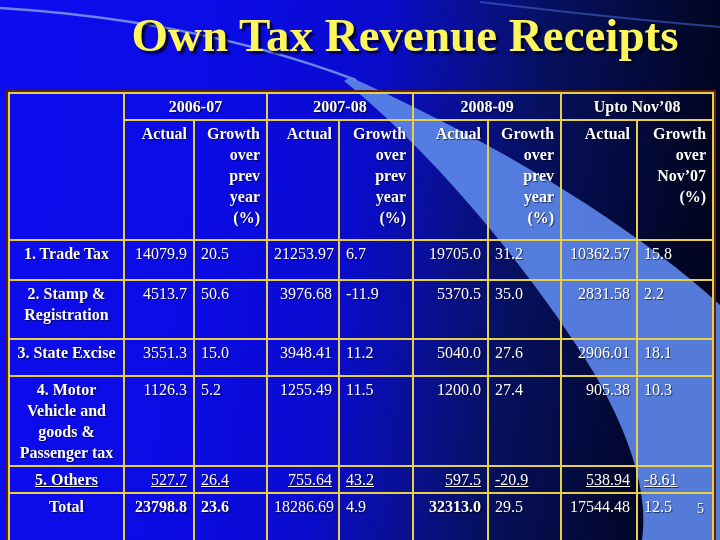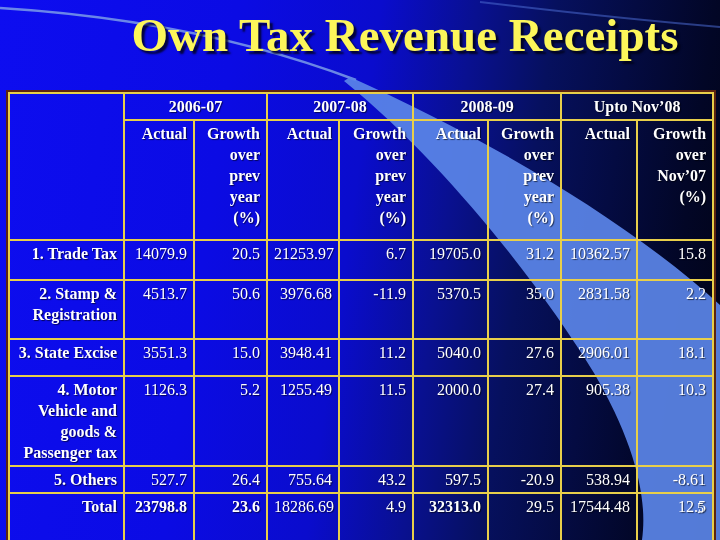--- a/index.html
+++ b/index.html
@@ -38,31 +38,31 @@
     border:2px solid #e8cf4a;
     vertical-align:top;
     padding:2px 6px;
     line-height:21px;
     text-shadow:1px 1px 1px rgba(0,0,0,0.6);
     white-space:pre-line;
     overflow:hidden;
   }
   td.yearhdr{text-align:center;font-weight:bold;padding:1px 2px;}
   td.subhdr{text-align:right;font-weight:bold;line-height:23px;}
-  td.rowlabel{text-align:right;font-weight:bold;}
+  td.rowlabel{text-align:center;font-weight:bold;}
   td.act{text-align:right;padding-right:7px;}
-  td.gro{text-align:right;}
+  td.gro{text-align:left;}
   td.b{font-weight:bold;}
   tr.r-year{height:23px;margin-left:24px;}
   tr.r-sub{height:120px;}
   tr.r0{height:40px;}
   tr.r1{height:59px;}
   tr.r2{height:37px;}
   tr.r3{height:86px;}
-  tr.r4{height:21px;}
+  tr.r4{height:21px;text-decoration:underline;}
   tr.r5{height:60px;}
   .pagenum{
     position:absolute;right:16px;top:501px;z-index:3;
     font-size:14px;color:#ffffff;
     text-shadow:1px 1px 1px rgba(0,0,0,0.5);
   }
 </style>
 </head>
 <body>
 
@@ -165,21 +165,21 @@
     </tr>
     <tr class="r3">
       <td class="rowlabel">4. Motor
 Vehicle and
  goods &amp;
 Passenger tax</td>
       <td class="act">1126.3</td>
       <td class="gro">5.2</td>
       <td class="act">1255.49</td>
       <td class="gro">11.5</td>
-      <td class="act">2000.0</td>
+      <td class="act">1200.0</td>
       <td class="gro">27.4</td>
       <td class="act">905.38</td>
       <td class="gro">10.3</td>
     </tr>
     <tr class="r4">
       <td class="rowlabel">5. Others</td>
       <td class="act">527.7</td>
       <td class="gro">26.4</td>
       <td class="act">755.64</td>
       <td class="gro">43.2</td>

